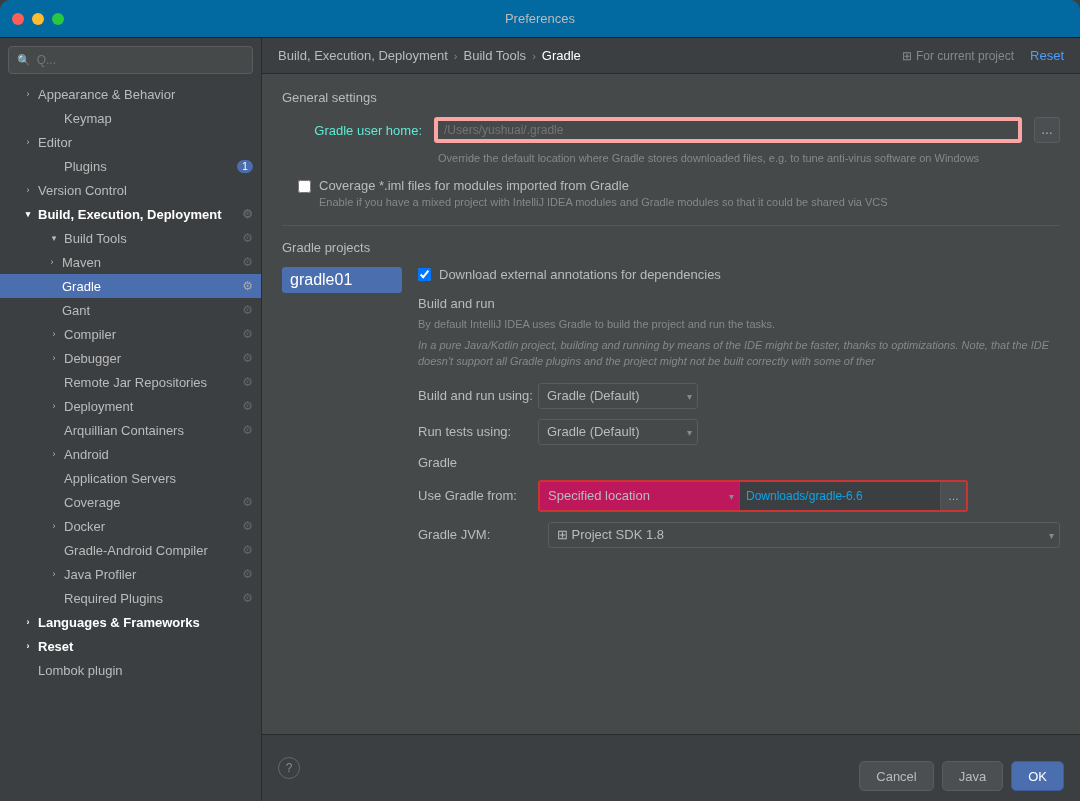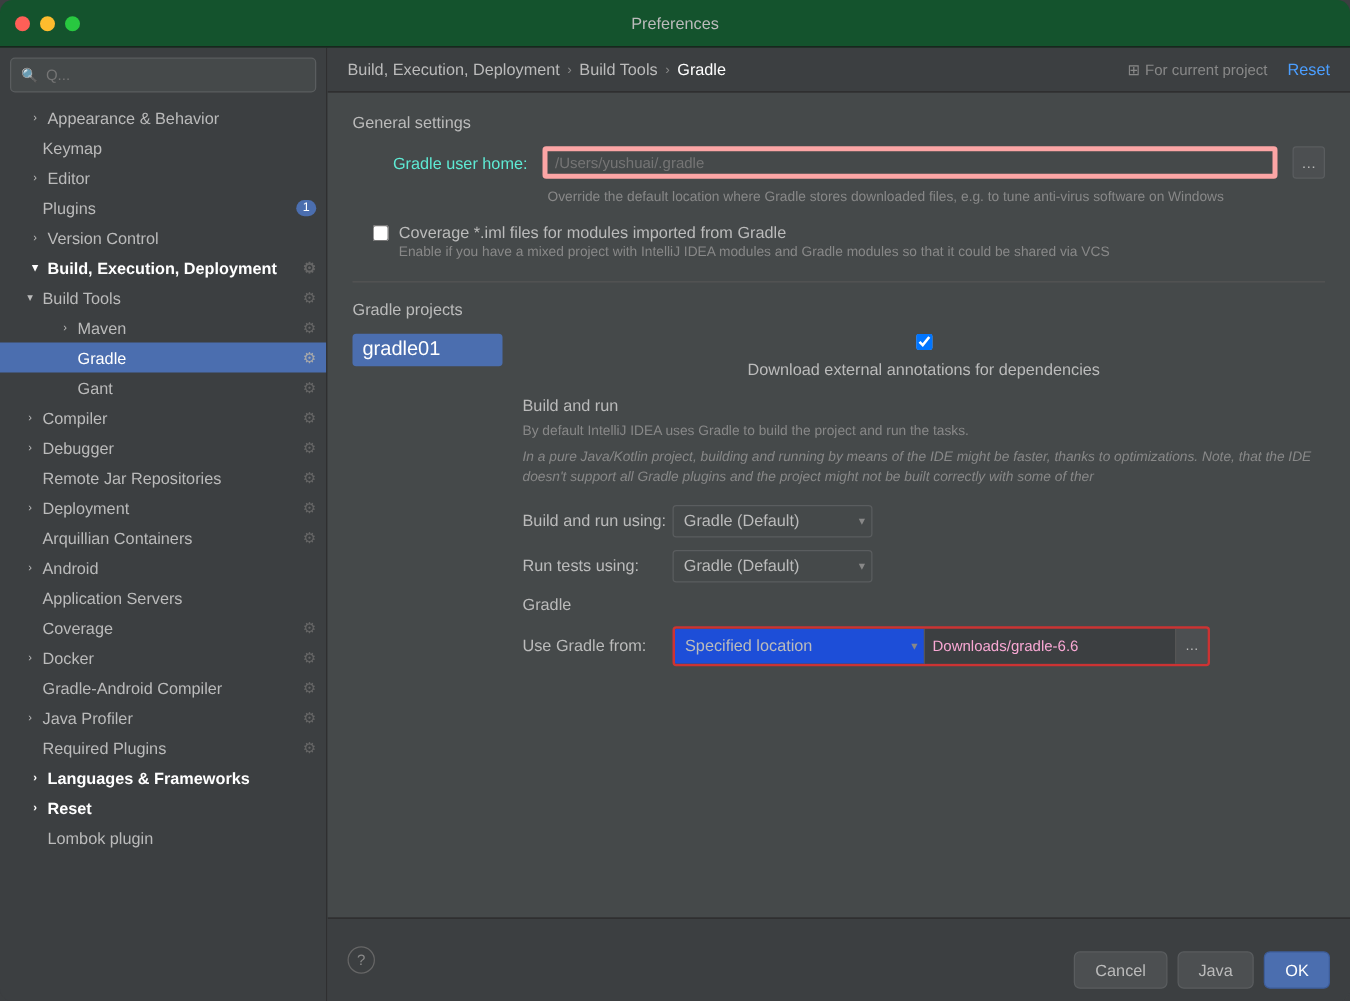--- a/index.html
+++ b/index.html
@@ -17,21 +17,21 @@
       width: 1080px;
       height: 801px;
       background: #3c3f41;
       border-radius: 10px;
       overflow: hidden;
       display: flex;
       flex-direction: column;
     }
 
     .titlebar {
-      background: #14532d;
+      background: #0369a1;
       height: 38px;
       display: flex;
       align-items: center;
       justify-content: center;
       position: relative;
       flex-shrink: 0;
       border-bottom: 1px solid #1a1a1a;
     }
 
     .traffic-lights {
@@ -126,21 +126,21 @@
       height: 16px;
       display: inline-flex;
       align-items: center;
       justify-content: center;
       font-size: 9px;
       margin-right: 2px;
       flex-shrink: 0;
     }
 
     .indent-1 { padding-left: 20px; }
-    .indent-2 { padding-left: 16px; }
+    .indent-2 { padding-left: 16px; margin-left: 30px; }
     .indent-3 { padding-left: 44px; }
 
     .sidebar-badge {
       margin-left: auto;
       background: #4b6eaf;
       color: #fff;
       border-radius: 8px;
       font-size: 10px;
       padding: 1px 5px;
       min-width: 16px;
@@ -323,21 +323,20 @@
 
     .project-settings {
       flex: 1;
     }
 
     .checkbox-row-inline {
       display: flex;
       align-items: center;
       gap: 8px;
       margin-bottom: 14px;
-      flex-direction: column;
     }
 
     .sub-section-title {
       color: #bbbbbb;
       font-size: 13px;
       font-weight: 500;
       margin-bottom: 6px;
     }
 
     .sub-section-hint {
@@ -402,21 +401,21 @@
     
     .highlighted-field-group {
       display: flex;
       align-items: center;
       border: 2px solid #cc3333;
       border-radius: 3px;
       overflow: hidden;
     }
 
     .highlighted-field-group select {
-      background: #1d4ed8;
+      background: #be185d;
       border: none;
       border-right: 1px solid #555;
       color: #bbbbbb;
       font-size: 13px;
       padding: 2px 24px 2px 8px;
       height: 28px;
       outline: none;
       appearance: none;
       cursor: pointer;
       min-width: 200px;
@@ -434,21 +433,21 @@
       top: 50%;
       transform: translateY(-50%);
       color: #888;
       pointer-events: none;
       font-size: 10px;
     }
 
     .highlighted-path-input {
       background: #3c3f41;
       border: none;
-      color: #f9a8d4;
+      color: #0ea5e9;
       font-size: 12px;
       padding: 2px 6px;
       height: 28px;
       outline: none;
       min-width: 200px;
       flex: 1;
     }
 
     .path-browse-btn {
       background: #4c4f51;
@@ -825,20 +824,28 @@
                 <div class="highlighted-select-wrapper">
                   <select>
                     <option>Specified location</option>
                   </select>
                 </div>
                 <input class="highlighted-path-input" type="text" value="Downloads/gradle-6.6" style="">
                 <button class="path-browse-btn">…</button>
               </div>
             </div>
 
+            <div class="jvm-row">
+              <span class="jvm-label">Gradle JVM:</span>
+              <div class="jvm-select-wrapper">
+                <select>
+                  <option>⊞ Project SDK 1.8</option>
+                </select>
+              </div>
+            </div>
           </div>
         </div>
       </div>
 
       <div class="bottom-bar">
         <div class="help-btn">?</div>
         <div class="action-buttons">
           <button class="btn btn-cancel">Cancel</button>
           <button class="btn btn-apply">Java</button>
           <button class="btn btn-ok">OK</button>

